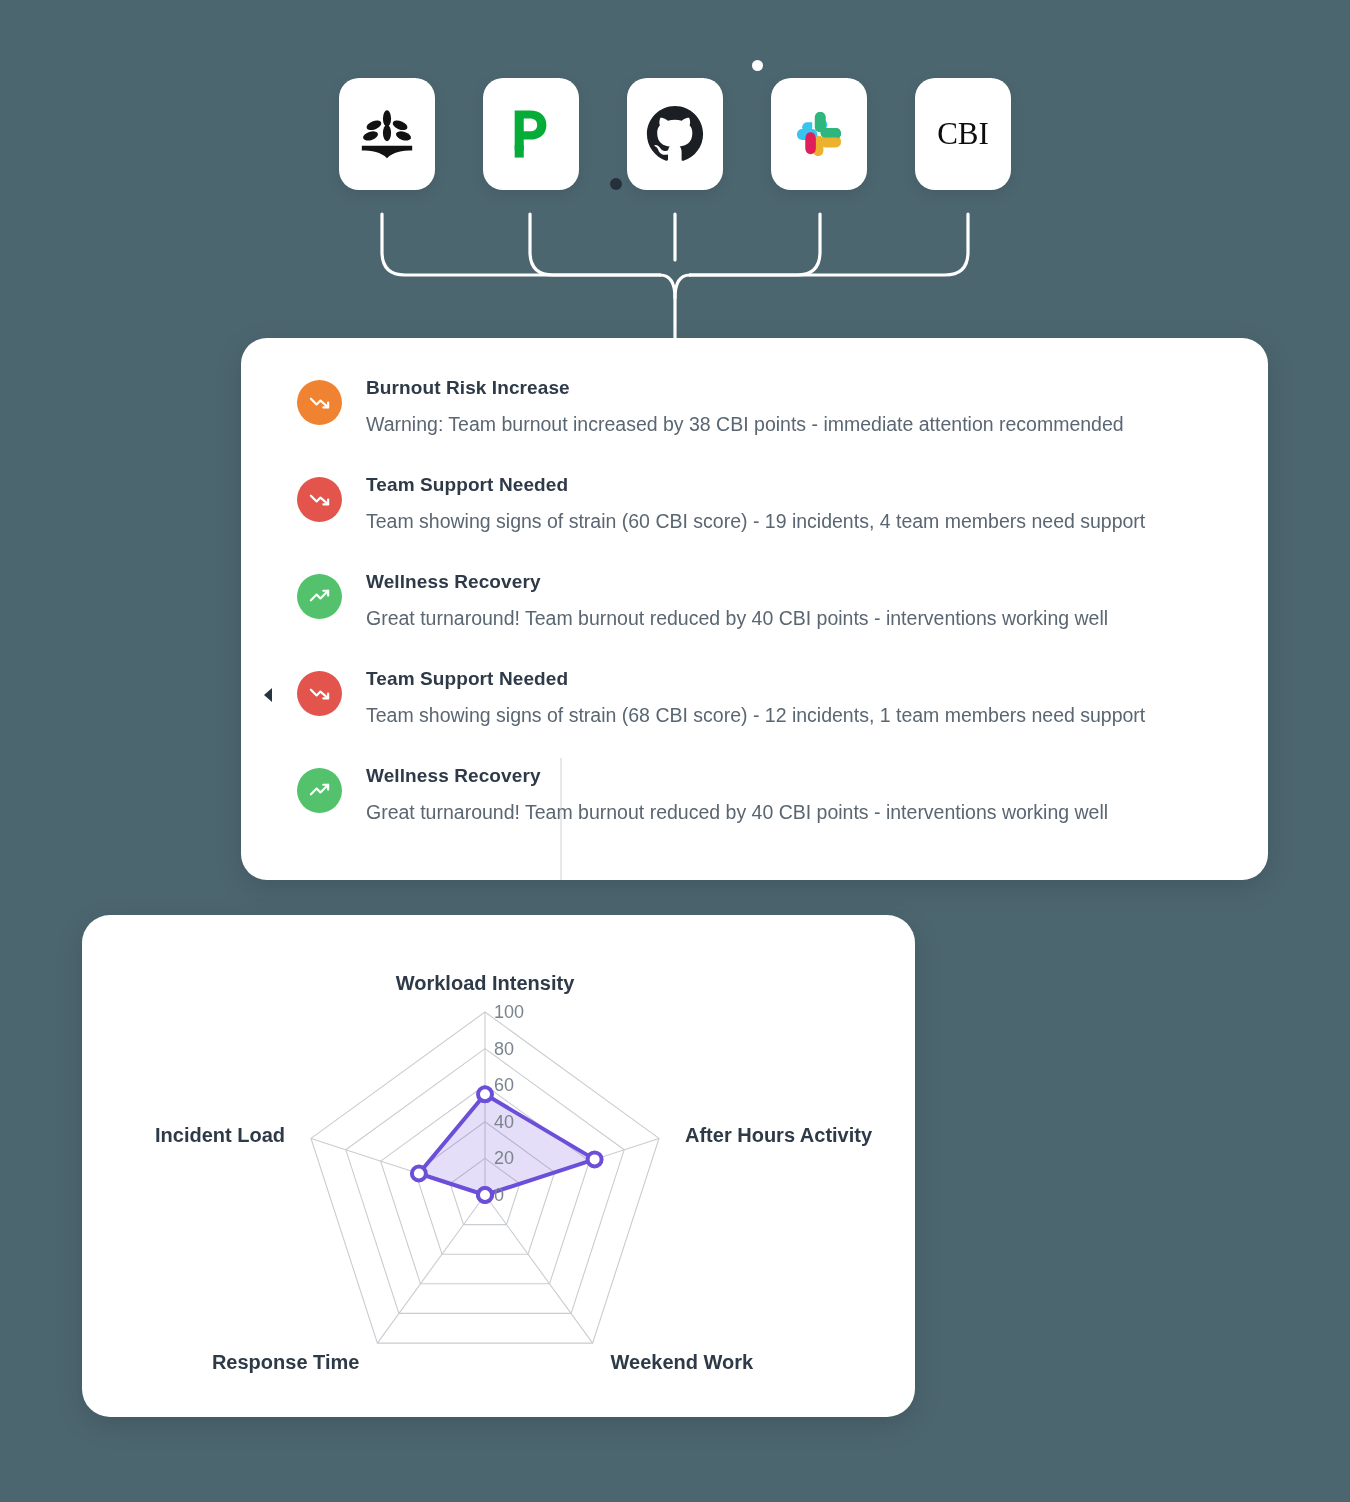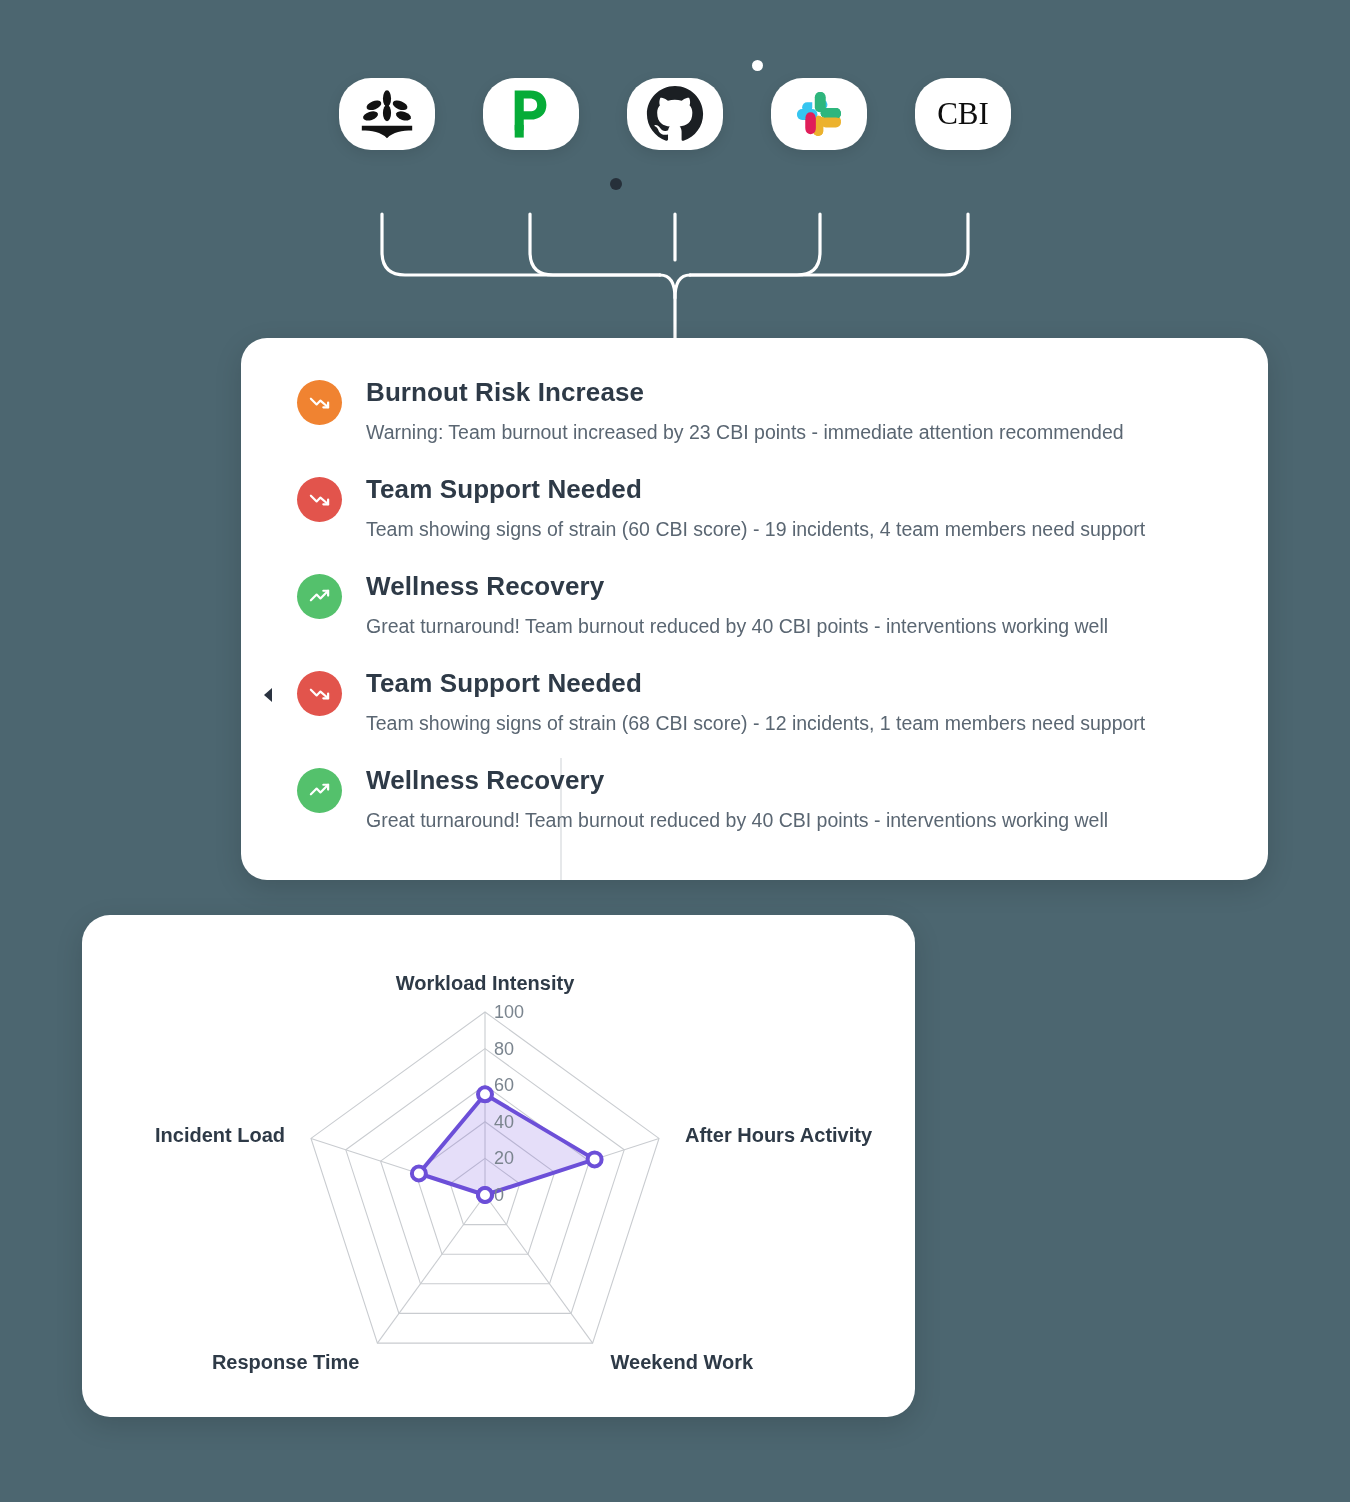--- a/index.html
+++ b/index.html
@@ -21,23 +21,23 @@
     left: 0;
     top: 78px;
     width: 1350px;
     height: 96px;
     display: flex;
     justify-content: center;
     gap: 48px;
   }
   .logo-tile {
     width: 96px;
-    height: 72px;
+    height: 112px;
     background: #ffffff;
-    border-radius: 32px;
+    border-radius: 20px;
     display: flex;
     align-items: center;
     justify-content: center;
     box-shadow: 0 4px 14px rgba(0,0,0,0.10);
   }
   .logo-tile svg { display: block; }
 
   .deco-dot {
     position: absolute;
     border-radius: 50%;
@@ -107,21 +107,21 @@
     margin-top: 2px;
   }
   .tl-badge.up   { background: #54c16c; }
   .tl-badge.down-orange { background: #f08331; }
   .tl-badge.down-red    { background: #e2544c; }
   .tl-body {
     padding-left: 24px;
     padding-top: 0px;
   }
   .tl-title {
-    font-size: 26px;
+    font-size: 19px;
     font-weight: bold;
     color: #2e3a47;
     letter-spacing: 0.1px;
     line-height: 1.1;
   }
   .tl-desc {
     margin-top: 13px;
     font-size: 19.5px;
     color: #5a6672;
     line-height: 1.25;
@@ -256,21 +256,21 @@
 
     <div class="tl-item">
       <div class="tl-badge down-orange">
         <svg width="23" height="23" viewBox="0 0 24 24" fill="none" stroke="#ffffff" stroke-width="2.3" stroke-linecap="round" stroke-linejoin="round">
           <polyline points="3,8 9,14 13,10 21,17"></polyline>
           <polyline points="16,17 21,17 21,12"></polyline>
         </svg>
       </div>
       <div class="tl-body">
         <div class="tl-title">Burnout Risk Increase</div>
-        <div class="tl-desc">Warning: Team burnout increased by 23 CBI points - immediate attention recommended</div>
+        <div class="tl-desc">Warning: Team burnout increased by 38 CBI points - immediate attention recommended</div>
       </div>
     </div>
 
     <div class="tl-item">
       <div class="tl-badge down-red">
         <svg width="23" height="23" viewBox="0 0 24 24" fill="none" stroke="#ffffff" stroke-width="2.3" stroke-linecap="round" stroke-linejoin="round">
           <polyline points="3,8 9,14 13,10 21,17"></polyline>
           <polyline points="16,17 21,17 21,12"></polyline>
         </svg>
       </div>

